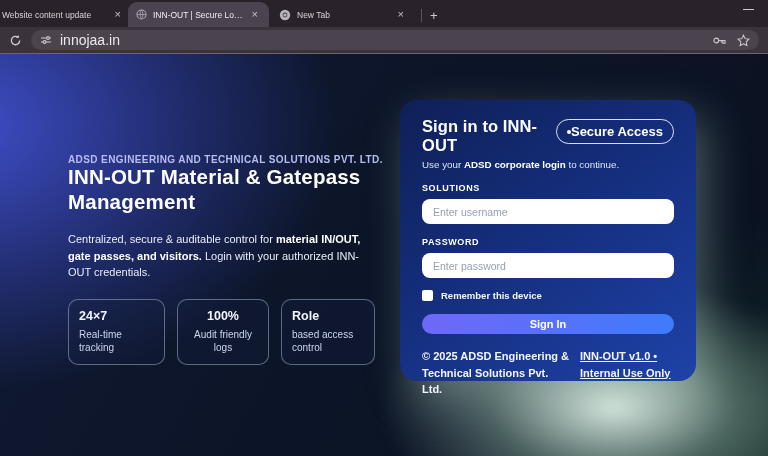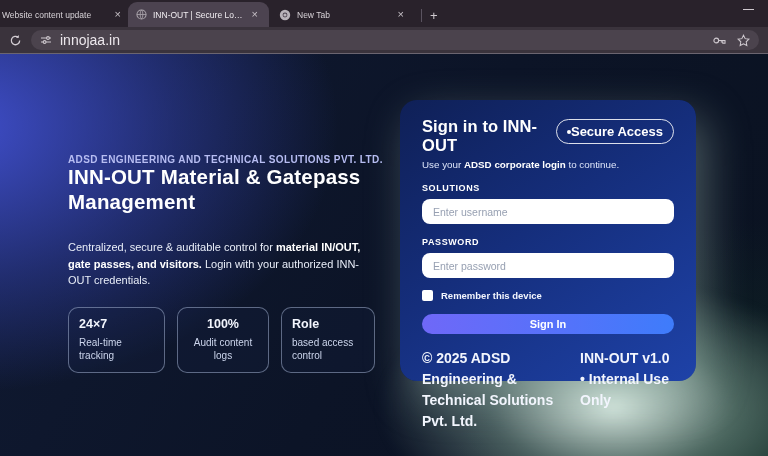--- a/index.html
+++ b/index.html
@@ -35,21 +35,21 @@
       linear-gradient(120deg, #101a33 0%, #0c1427 52%, #0a1220 100%);
   }
   .card-glow { position:absolute; left:378px; top:228px; width:470px; height:250px; border-radius:50%;
     background:radial-gradient(closest-side, rgba(224,241,232,0.95) 0%, rgba(165,203,183,0.4) 52%, rgba(120,160,140,0) 100%);
     filter:blur(6px); }
 
   
   .hero { position:absolute; left:68px; top:100px; width:330px; color:#fff; }
   .eyebrow { font-size:10px; letter-spacing:0.4px; color:#b7bdf2; font-weight:bold; }
   .hero h1 { font-size:20.5px; line-height:1.2; margin-top:0; letter-spacing:0.2px; color:#ffffff; }
-  .hero .desc { margin-top:25px; font-size:11px; line-height:1.5; color:#e8edf8; width:314px; }
+  .hero .desc { margin-top:17px; font-size:11px; line-height:1.5; color:#e8edf8; width:314px; }
   .hero .desc b { color:#ffffff; }
   .stat-row { display:flex; gap:12px; margin-top:18px; align-items:flex-start; }
   .stat-card { border:1px solid rgba(172,188,218,0.5); border-radius:10px; background:rgba(22,34,64,0.28); padding:9px 10px 10px 10px; }
   .stat-card .stat-title { font-size:12.5px; font-weight:bold; color:#f2f5fd; }
   .stat-card .stat-sub { font-size:10px; color:#ccd5ec; margin-top:5px; line-height:1.3; }
   .stat-1 { width:97px; } .stat-2 { width:92px;text-align:center; } .stat-3 { width:94px; }
 
   
   .login-card { position:absolute; left:400px; top:46px; width:296px; height:281px; border-radius:17px;
     background:linear-gradient(145deg, #0f2057 0%, #152e7c 45%, #1e42a8 100%);
@@ -65,23 +65,23 @@
   .field-label { font-size:9px; font-weight:bold; letter-spacing:0.6px; margin-top:13px; }
   .field-input { width:100%; height:25px; border-radius:8px; border:none; background:#ffffff; margin-top:6px;
     padding:0 11px; font-size:10.5px; color:#1b2433; outline:none; font-family:"Liberation Sans", sans-serif; }
   .field-input::placeholder { color:#97a0b2; }
   .remember-row { display:flex; align-items:center; gap:8px; margin-top:12px; }
   .checkbox { width:11px; height:11px; background:#ffffff; border-radius:2px; flex:0 0 11px; }
   .remember-label { font-size:9.5px; font-weight:bold; color:#f2f5fd; }
   .signin-btn { width:100%; height:20px; margin-top:13px; border:none; border-radius:999px;
     background:linear-gradient(90deg, #6f68f8 0%, #5572fa 55%, #3e7cfb 100%);
     color:#ffffff; font-size:11px; font-weight:bold; font-family:"Liberation Sans", sans-serif; cursor:pointer; }
-  .login-footer { display:flex; justify-content:space-between; margin-top:14px; font-size:14px; font-weight:bold; line-height:1.5; color:#f2f5fd; }
+  .login-footer { display:flex; justify-content:space-between; margin-top:14px; font-size:11px; font-weight:bold; line-height:1.5; color:#f2f5fd; }
   .footer-left { width:148px; }
-  .footer-right { width:94px; }
+  .footer-right { width:94px;text-decoration:underline; }
 
   svg { display:block; }
 </style>
 </head>
 <body>
 
 <div class="window">
 
   <div class="tabstrip">
     <div class="tab tab-1">
@@ -153,21 +153,21 @@
       <div class="eyebrow">ADSD ENGINEERING AND TECHNICAL SOLUTIONS PVT. LTD.</div>
       <h1>INN-OUT Material &amp; Gatepass Management</h1>
       <div class="desc"><span>Centralized, secure &amp; auditable control for </span><b>material IN/OUT, gate passes, and visitors.</b><span> Login with your authorized INN-OUT credentials.</span></div>
       <div class="stat-row">
         <div class="stat-card stat-1">
           <div class="stat-title">24×7</div>
           <div class="stat-sub">Real-time tracking</div>
         </div>
         <div class="stat-card stat-2">
           <div class="stat-title">100%</div>
-          <div class="stat-sub">Audit content logs</div>
+          <div class="stat-sub">Audit friendly logs</div>
         </div>
         <div class="stat-card stat-3">
           <div class="stat-title">Role</div>
           <div class="stat-sub">based access control</div>
         </div>
       </div>
     </div>
 
     <div class="login-card">
       <div class="login-head">

